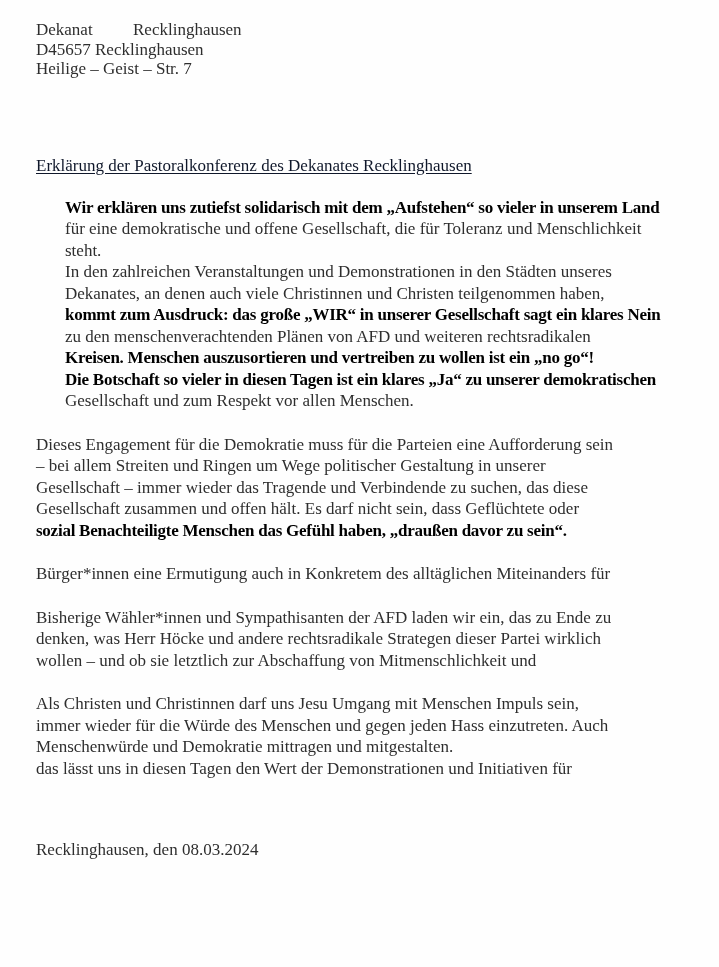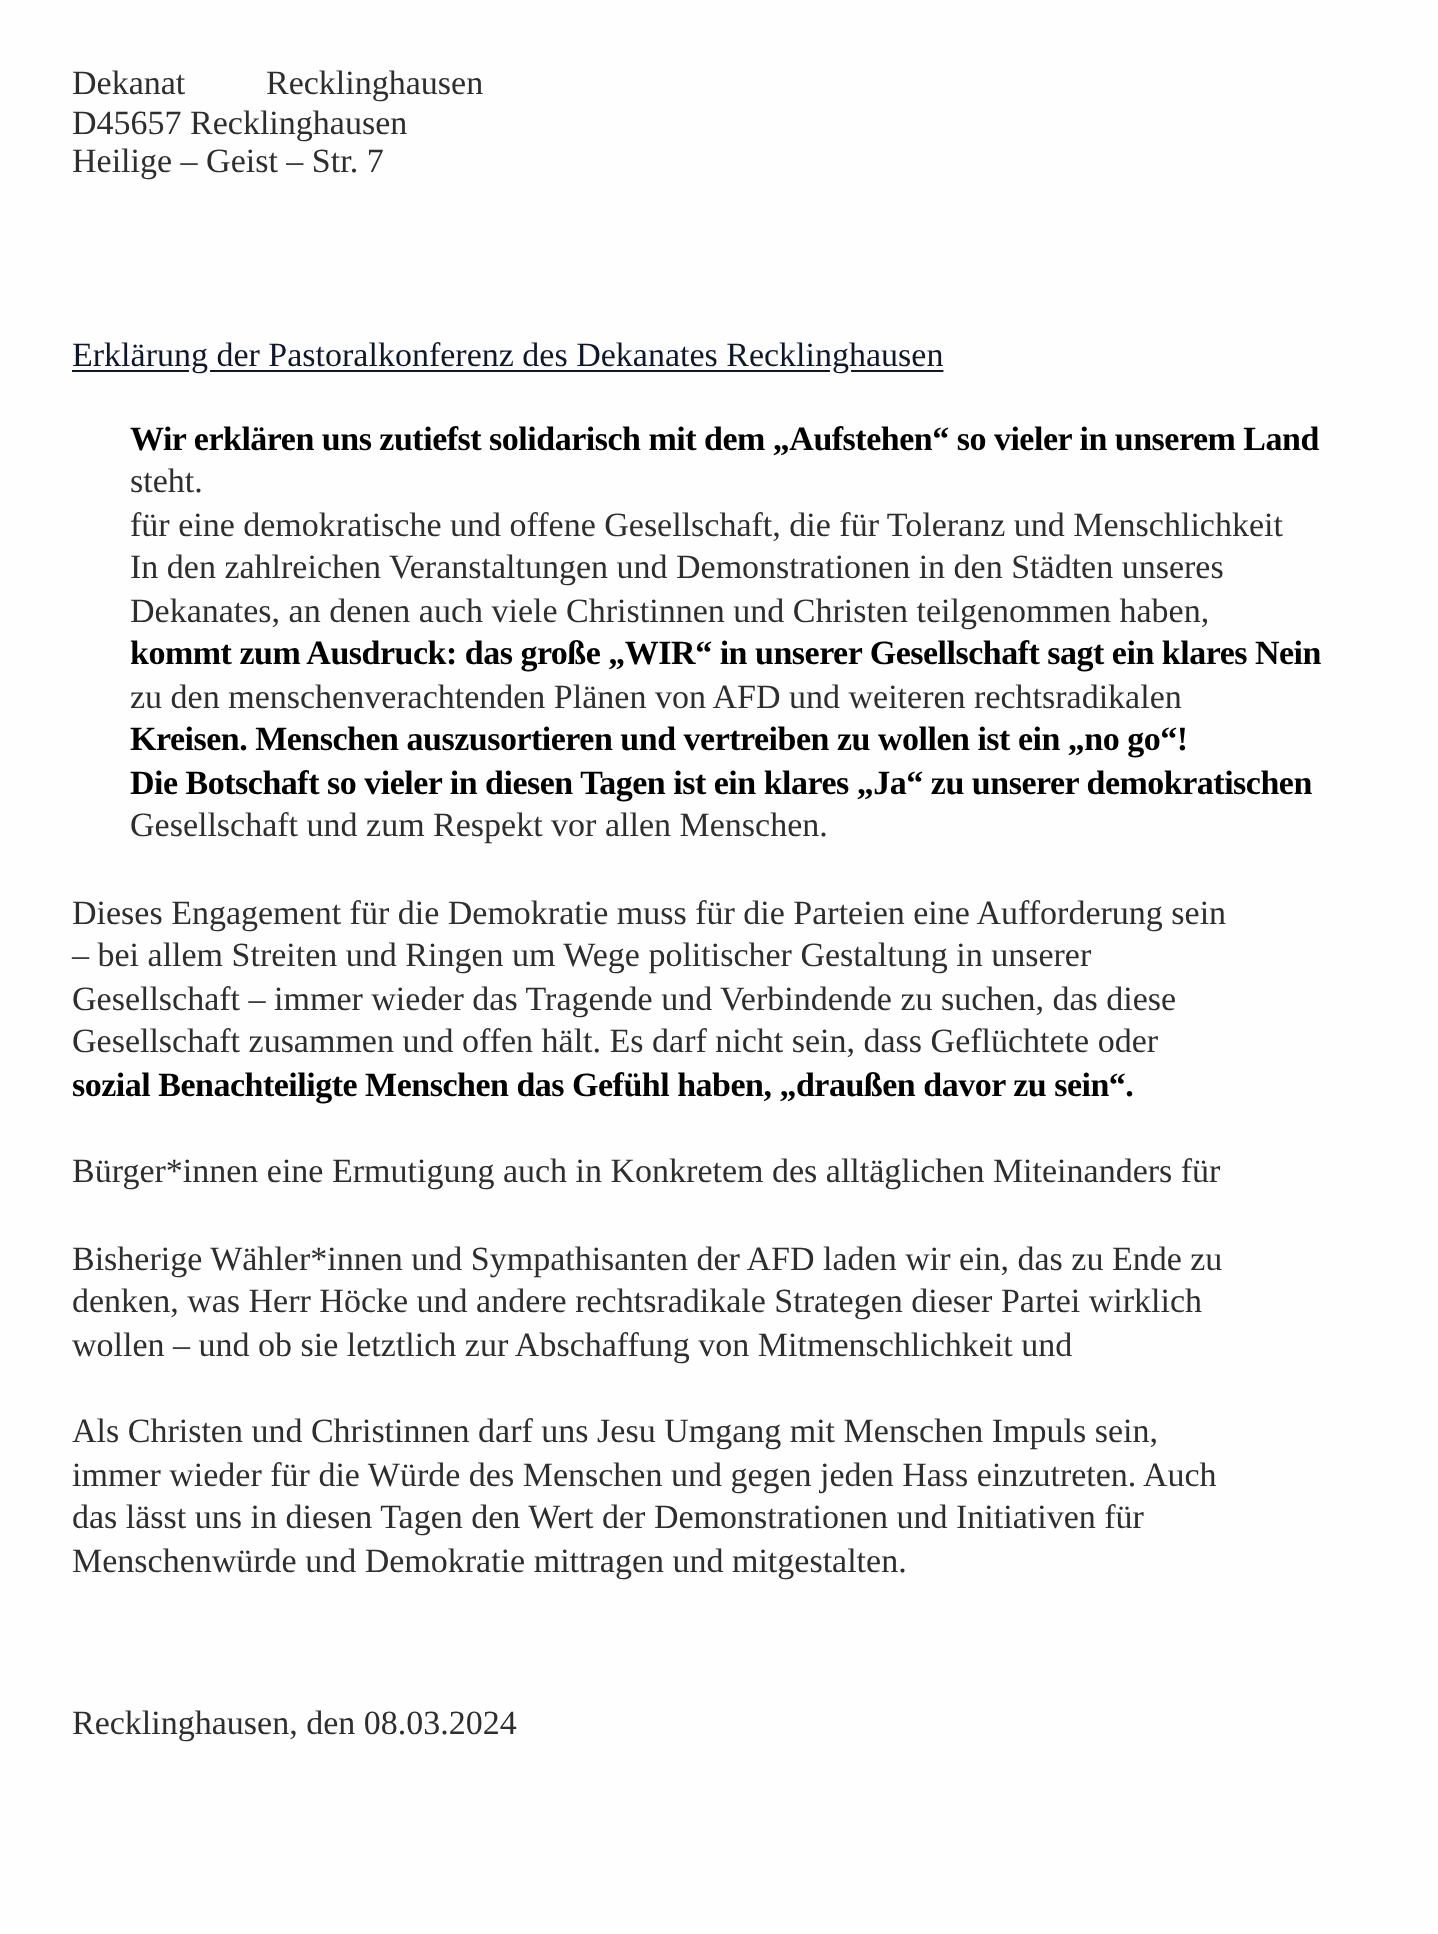--- a/index.html
+++ b/index.html
@@ -12,21 +12,21 @@
     background: #fefefe;
     overflow: hidden;
     font-family: "Liberation Serif", serif;
     font-size: 17px;
     color: #2e2e2e;
   }
   .page {
     box-sizing: border-box;
     width: 719px;
     height: 967px;
-    padding: 32px 15px 0 36px;
+    padding: 20px 15px 0 36px;
     background: #fefefe;
   }
   .letterhead .line {
     line-height: 19.5px;
     white-space: nowrap;
   }
   .letterhead .lh-left {
     display: inline-block;
     width: 97px;
   }
@@ -72,22 +72,22 @@
     </div>
     <div class="line">D45657 Recklinghausen</div>
     <div class="line">Heilige – Geist – Str. 7</div>
   </div>
 
   <h1 class="doc-title">Erklärung der Pastoralkonferenz des Dekanates Recklinghausen</h1>
 
   <div id="body-paragraphs">
       <div class="para">
         <div class="line heavy">Wir erklären uns zutiefst solidarisch mit dem „Aufstehen“ so vieler in unserem Land</div>
+        <div class="line">für eine demokratische und offene Gesellschaft, die für Toleranz und Menschlichkeit</div>
         <div class="line">steht.</div>
-        <div class="line">für eine demokratische und offene Gesellschaft, die für Toleranz und Menschlichkeit</div>
         <div class="line">In den zahlreichen Veranstaltungen und Demonstrationen in den Städten unseres</div>
         <div class="line">Dekanates, an denen auch viele Christinnen und Christen teilgenommen haben,</div>
         <div class="line heavy">kommt zum Ausdruck: das große „WIR“ in unserer Gesellschaft sagt ein klares Nein</div>
         <div class="line">zu den menschenverachtenden Plänen von AFD und weiteren rechtsradikalen</div>
         <div class="line heavy">Kreisen. Menschen auszusortieren und vertreiben zu wollen ist ein „no go“!</div>
         <div class="line heavy">Die Botschaft so vieler in diesen Tagen ist ein klares „Ja“ zu unserer demokratischen</div>
         <div class="line">Gesellschaft und zum Respekt vor allen Menschen.</div>
       </div>
       <div class="para">
         <div class="line">Dieses Engagement für die Demokratie muss für die Parteien eine Aufforderung sein</div>
@@ -100,22 +100,22 @@
         <div class="line">Bürger*innen eine Ermutigung auch in Konkretem des alltäglichen Miteinanders für</div>
       </div>
       <div class="para">
         <div class="line">Bisherige Wähler*innen und Sympathisanten der AFD laden wir ein, das zu Ende zu</div>
         <div class="line">denken, was Herr Höcke und andere rechtsradikale Strategen dieser Partei wirklich</div>
         <div class="line">wollen – und ob sie letztlich zur Abschaffung von Mitmenschlichkeit und</div>
       </div>
       <div class="para">
         <div class="line">Als Christen und Christinnen darf uns Jesu Umgang mit Menschen Impuls sein,</div>
         <div class="line">immer wieder für die Würde des Menschen und gegen jeden Hass einzutreten. Auch</div>
+        <div class="line">Menschenwürde und Demokratie mittragen und mitgestalten.</div>
         <div class="line">das lässt uns in diesen Tagen den Wert der Demonstrationen und Initiativen für</div>
-        <div class="line">Menschenwürde und Demokratie mittragen und mitgestalten.</div>
       </div>
     </div>
 
   <div class="signature">
     <div class="line">Recklinghausen, den 08.03.2024</div>
   </div>
 
 </div>
 
 </body></html>

